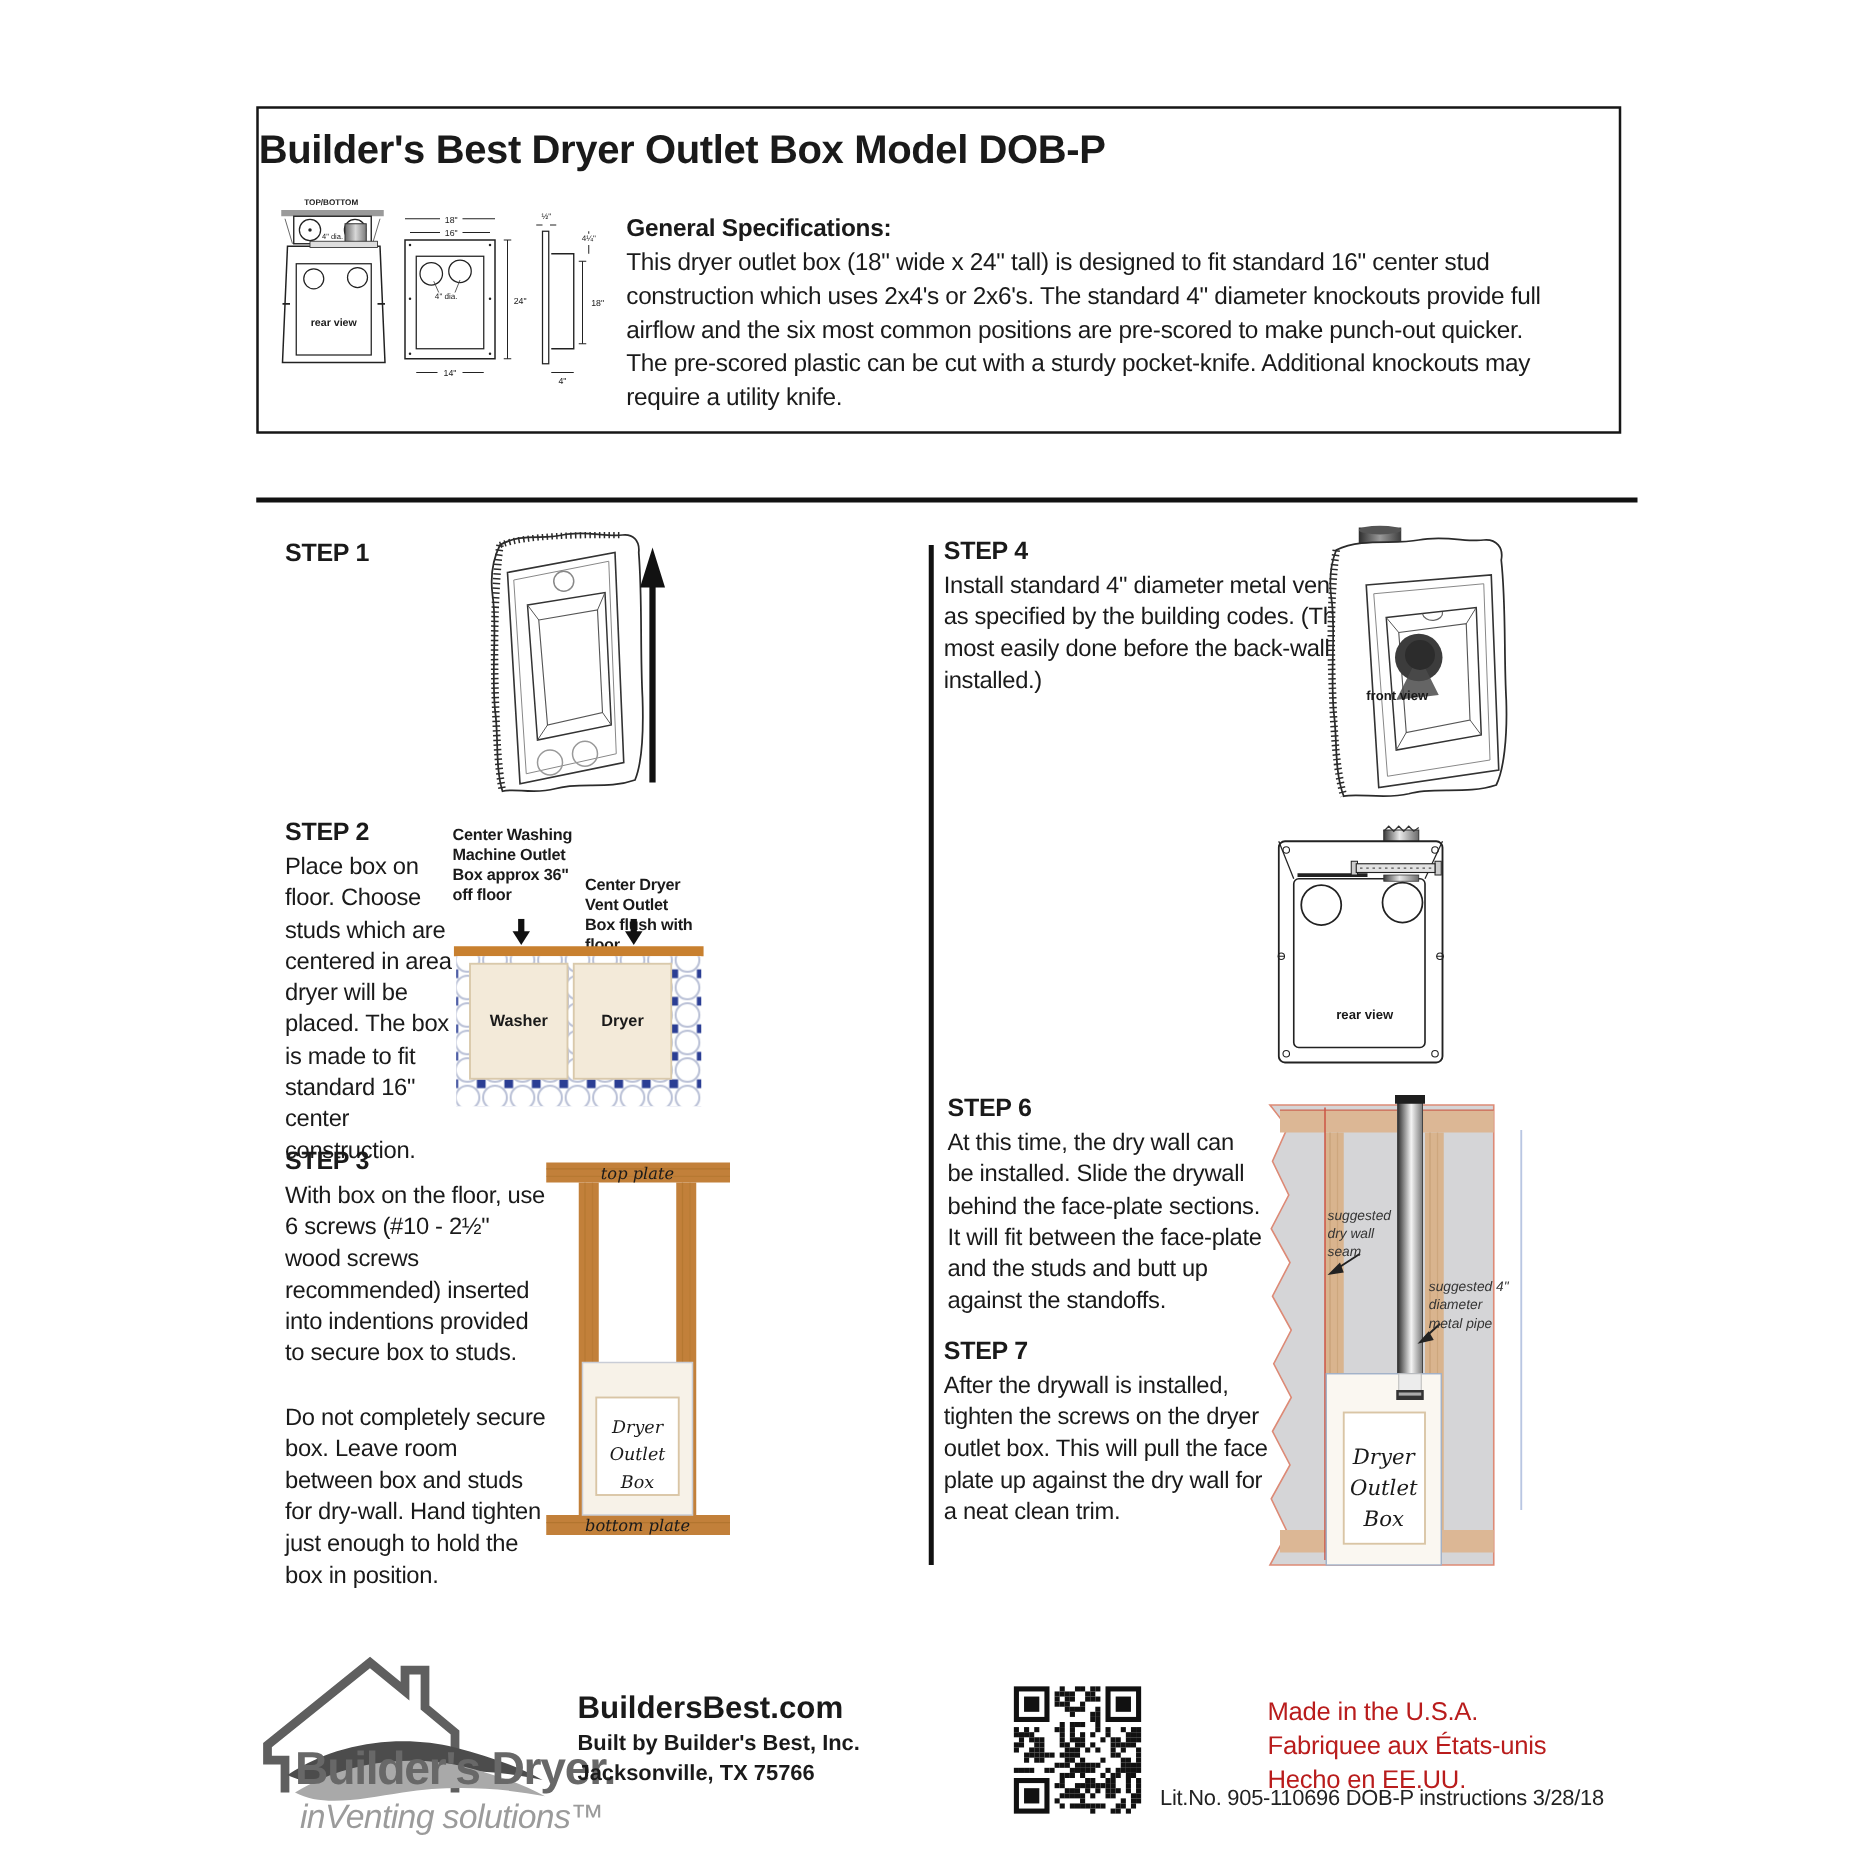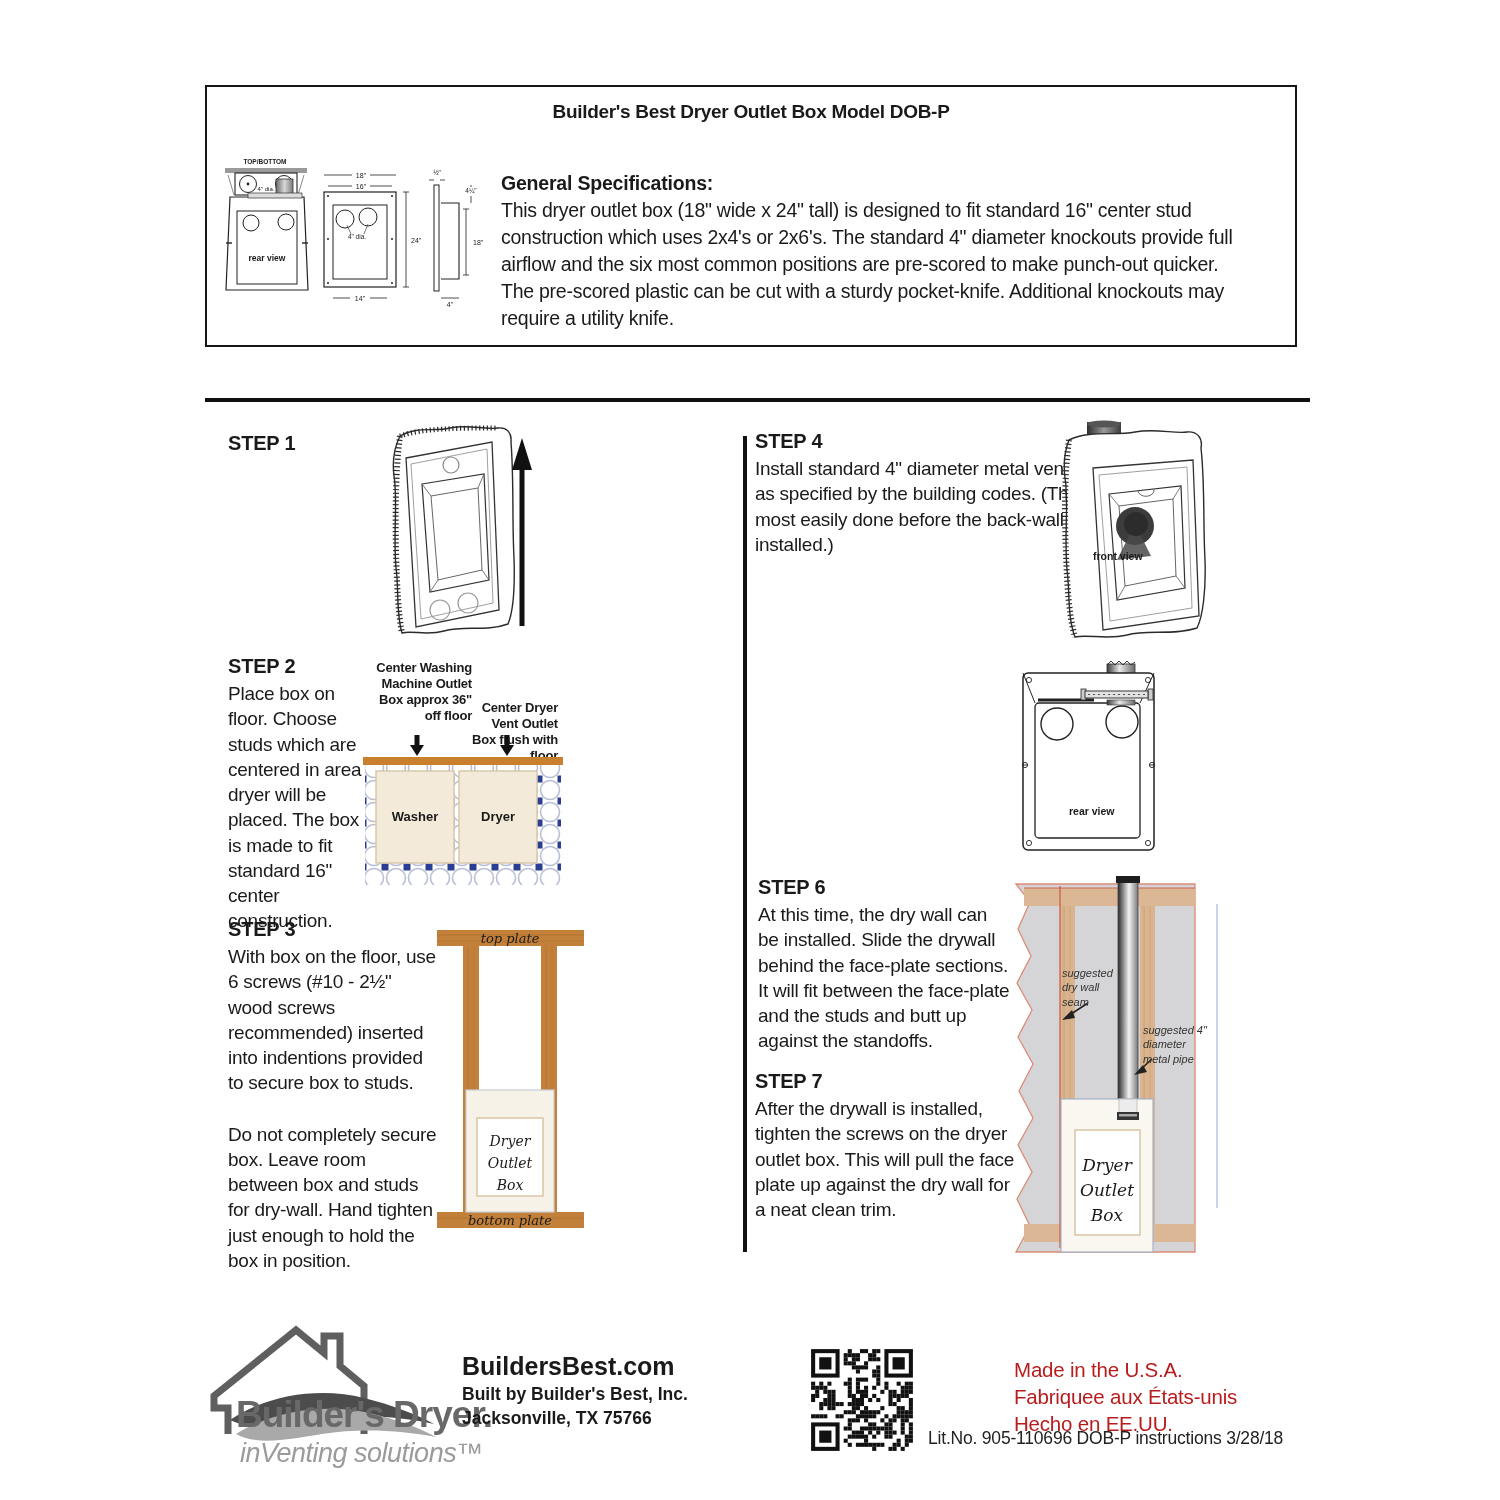--- a/index.html
+++ b/index.html
@@ -1,27 +1,27 @@
 <!DOCTYPE html>
 <html><head>
 <meta charset="utf-8">
 <style>
   html,body{margin:0;padding:0;background:#fff}
   .page{position:relative;width:1500px;height:1500px;background:#fff;overflow:hidden;
         font-family:"Liberation Sans","DejaVu Sans",sans-serif;color:#1a1a1a}
   .abs{position:absolute}
   .header-box{position:absolute;left:205px;top:85px;width:1088px;height:258px;border:2.5px solid #161616}
-  .doc-title{position:absolute;left:0;top:14px;width:100%;text-align:center;
-             font-size:19px;font-weight:700;letter-spacing:-.3px}
+  .doc-title{position:absolute;left:0;top:14px;width:100%;
+             font-size:32px;font-weight:700;letter-spacing:-.3px}
   .specs-heading{font-size:19.5px;font-weight:700;letter-spacing:-.2px}
   .specs-body{font-size:19.5px;line-height:1.38;letter-spacing:-.25px;margin-top:2px}
   .step-h{font-size:20px;font-weight:700;letter-spacing:-.2px;margin-bottom:3px}
   .step-b{font-size:19px;line-height:1.33;letter-spacing:-.25px}
   .hw{font-family:Liberation Sans, sans-serif;font-style:italic}
-  .small-lbl{font-size:13px;font-weight:600;line-height:1.24;text-align:right;letter-spacing:-.2px}
+  .small-lbl{font-size:13px;font-weight:600;line-height:1.24;text-align:left;letter-spacing:-.2px}
   .hrule{position:absolute;left:205px;top:398px;width:1105px;height:4px;background:#111}
   .vrule{position:absolute;left:743px;top:436px;width:4px;height:816px;background:#111}
   svg text{font-family:"Liberation Sans",sans-serif;fill:#1a1a1a}
   svg text.hw{font-family:"DejaVu Serif",serif;font-style:italic}
   .brand-name{font-size:37px;font-weight:700;color:#686868;letter-spacing:-1px}
   .brand-tag{font-size:27px;color:#9b9b9b;letter-spacing:-.5px}
   .site1{font-size:25px;font-weight:700}
   .site2{font-size:17.5px;font-weight:700;margin-top:3px}
   .made{font-size:20.5px;line-height:1.32;color:#b91c1c;letter-spacing:-.2px}
   .lit{font-size:17.5px;color:#222;letter-spacing:-.2px}

